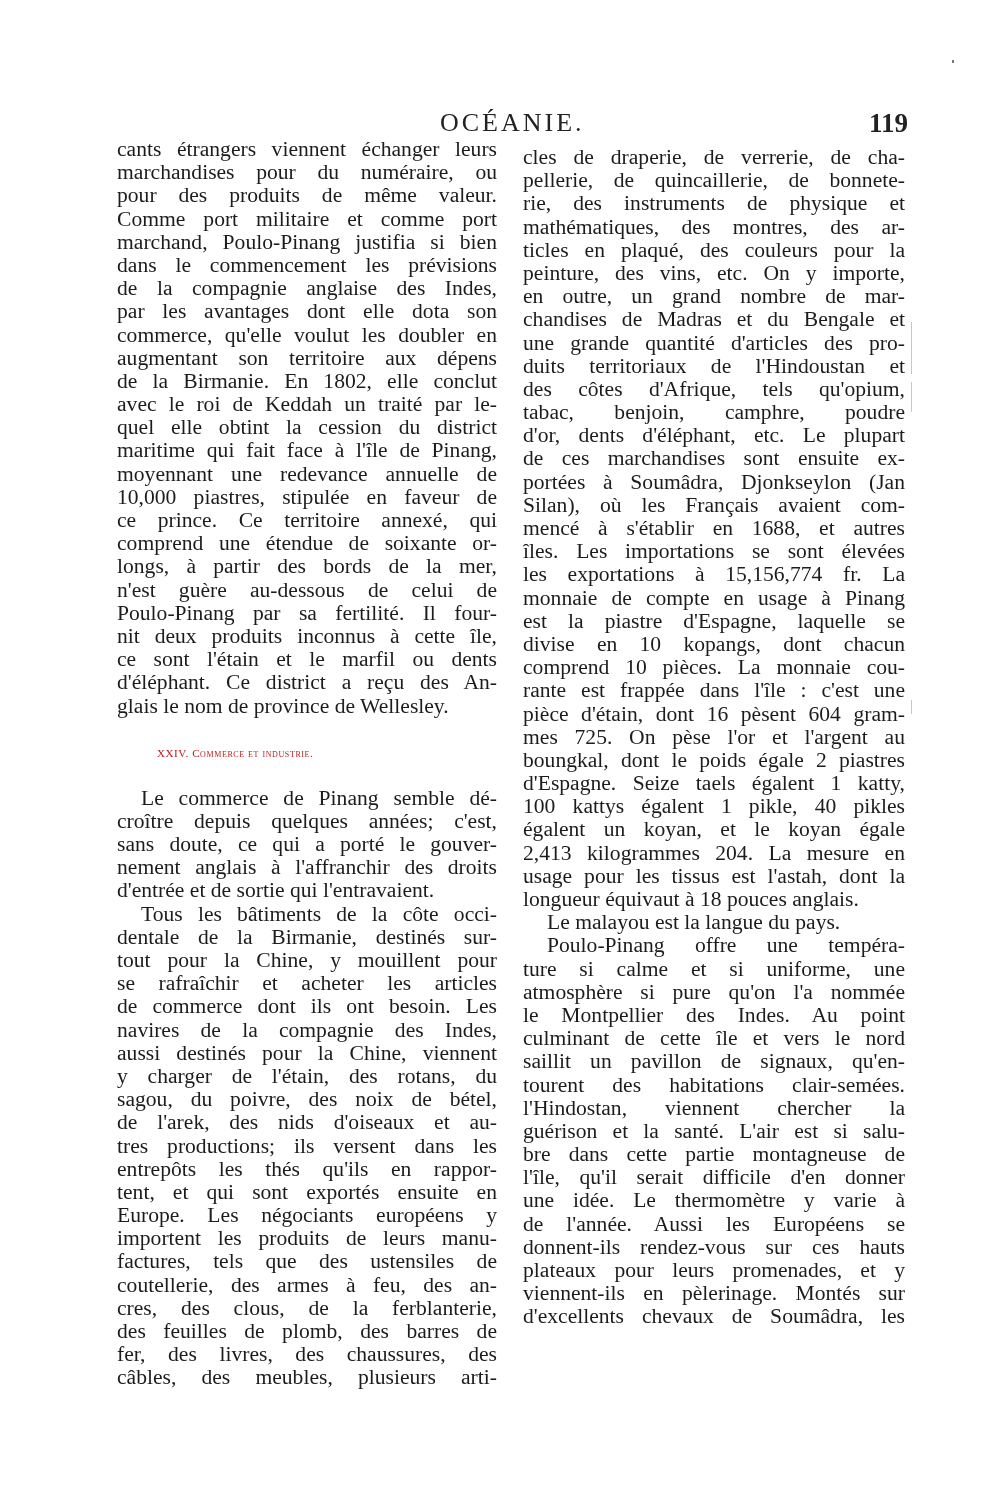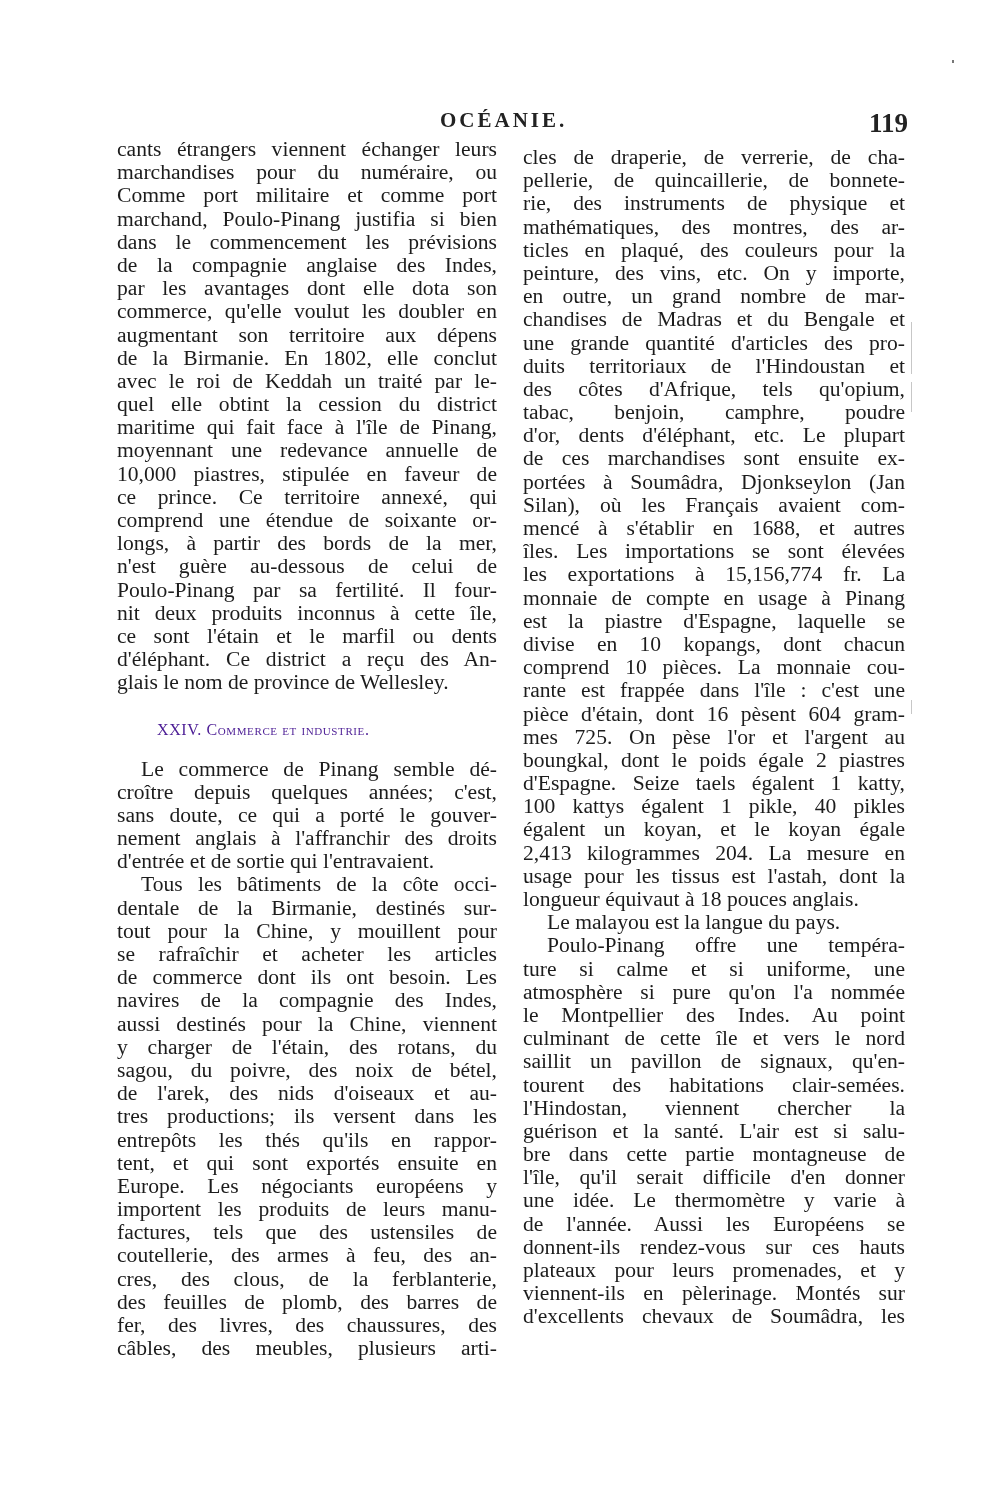--- a/index.html
+++ b/index.html
@@ -20,24 +20,23 @@
     top: 108px;
     left: 440px;
     width: 468px;
     height: 30px;
   }
   .running-title {
     position: absolute;
     left: 0;
     top: 0;
     font-family: "Liberation Serif", "DejaVu Serif", serif;
-    font-size: 21px;
+    font-size: 26px;
     letter-spacing: 3px;
     color: #222;
-    font-weight: bold;
   }
   .page-number {
     position: absolute;
     right: 0;
     top: 0;
     font-family: "Liberation Serif", "DejaVu Serif", serif;
     font-size: 27px;
     font-weight: bold;
     color: #222;
   }
@@ -68,26 +67,26 @@
   .line.last {
     text-align-last: left;
   }
   .line.indent {
     padding-left: 24px;
   }
   .section-heading {
     height: 30px;
     line-height: 30px;
     margin-top: 20px;
-    margin-bottom: 13px;
+    margin-bottom: 19px;
     padding-left: 40px;
-    font-size: 16px;
+    font-size: 11px;
     letter-spacing: 0.6px;
     font-variant: small-caps;
-    color: #4c1d95;
+    color: #b91c1c;
     white-space: nowrap;
   }
   .heading-num {
     font-variant: normal;
   }
   .margin-mark {
     position: absolute;
     left: 911px;
     width: 1px;
     background: #999;
@@ -109,20 +108,21 @@
 
 <div class="page-header">
   <span class="running-title">OCÉANIE.</span>
   <span class="page-number">119</span>
 </div>
 
 <div class="column col-left">
   <div id="l-p1">
       <div class="line">cants étrangers viennent échanger leurs</div>
       <div class="line">marchandises pour du numéraire, ou</div>
+      <div class="line">pour des produits de même valeur.</div>
       <div class="line">Comme port militaire et comme port</div>
       <div class="line">marchand, Poulo-Pinang justifia si bien</div>
       <div class="line">dans le commencement les prévisions</div>
       <div class="line">de la compagnie anglaise des Indes,</div>
       <div class="line">par les avantages dont elle dota son</div>
       <div class="line">commerce, qu'elle voulut les doubler en</div>
       <div class="line">augmentant son territoire aux dépens</div>
       <div class="line">de la Birmanie. En 1802, elle conclut</div>
       <div class="line">avec le roi de Keddah un traité par le-</div>
       <div class="line">quel elle obtint la cession du district</div>

